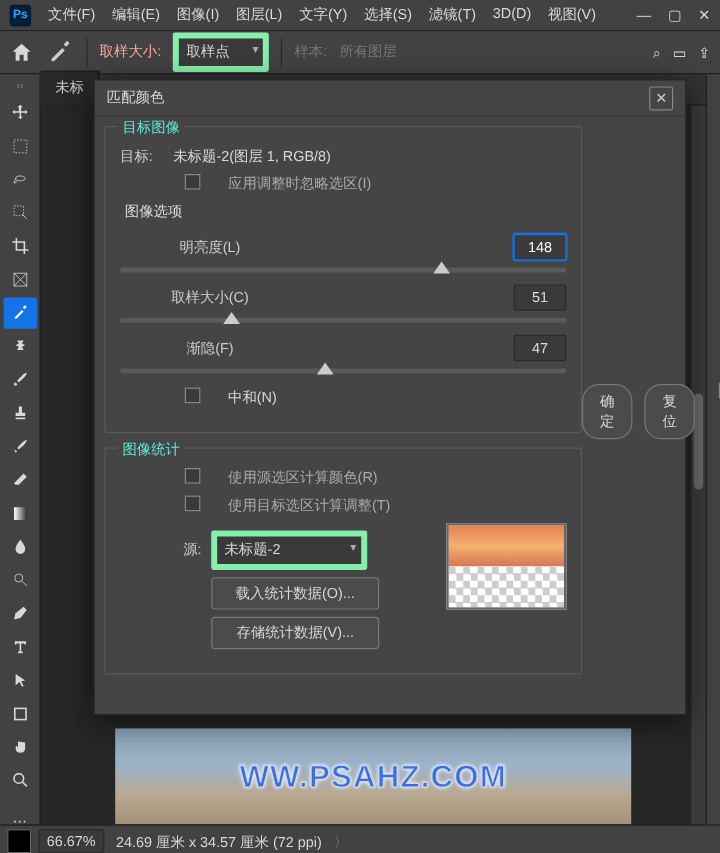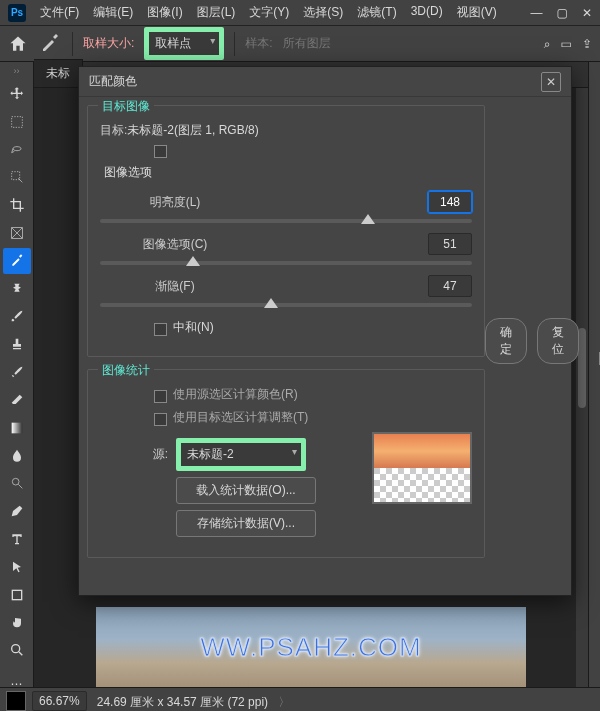--- a/index.html
+++ b/index.html
@@ -21,35 +21,35 @@
 .toolbar{position:absolute;left:0;top:62px;width:34px;background:#424242;border-right:1px solid #1a1a1a;display:flex;flex-direction:column;align-items:center;padding:4px 0;height:640px}
 .toolbar .expand{color:#888;font-size:9px;margin-bottom:4px;cursor:pointer}
 .tool{width:28px;height:26px;display:flex;align-items:center;justify-content:center;color:#ddd;cursor:pointer;margin:1px 0;border-radius:2px}
 .tool.active{background:#1473e6}
 .tool svg{width:16px;height:16px}
 .tabbar{position:absolute;left:34px;top:62px;right:12px;height:26px;background:#323232;border-bottom:1px solid #1a1a1a;display:flex;align-items:flex-end}
 .tab{background:#282828;padding:5px 12px;border-top:1px solid #1a1a1a;border-right:1px solid #1a1a1a;color:#ccc}
 .rightpanel{position:absolute;right:0;top:62px;width:12px;height:640px;background:#424242;border-left:1px solid #1a1a1a}
 .canvas-area{position:absolute;left:34px;top:88px;right:12px;bottom:24px;background:#262626;overflow:hidden}
 .canvas-img{position:absolute;left:50%;bottom:0;transform:translateX(-50%);width:430px;height:80px;background:linear-gradient(#8aa2b8 0%,#9eb3c7 40%,#b8a890 70%,#a39278 100%);display:flex;align-items:center;justify-content:center}
-.watermark{font-size:26px;font-weight:400;color:#3b6fe0;text-shadow:0 0 2px #fff,0 0 4px #fff;-webkit-text-stroke:1px #c8d8f0;letter-spacing:1px}
+.watermark{font-size:26px;font-weight:700;color:#3b6fe0;text-shadow:0 0 2px #fff,0 0 4px #fff;-webkit-text-stroke:1px #c8d8f0;letter-spacing:1px}
 .statusbar{position:absolute;left:0;bottom:0;right:0;height:24px;background:#424242;border-top:1px solid #1a1a1a;display:flex;align-items:flex-end;padding:0 6px;gap:10px}
 .status-zoom{background:#3a3a3a;border:1px solid #2a2a2a;padding:2px 6px;border-radius:2px}
 .swatch{width:20px;height:20px;background:#000;border:1px solid #666;margin-right:-4px}
 .dialog{position:absolute;left:78px;top:66px;width:494px;height:530px;background:#454545;border:1px solid #222;box-shadow:0 6px 24px rgba(0,0,0,.6)}
 .dlg-title{height:30px;display:flex;align-items:center;padding:0 10px;border-bottom:1px solid #383838;font-size:13px}
 .dlg-title .close{margin-left:auto;width:20px;height:20px;border:1px solid #888;border-radius:2px;display:flex;align-items:center;justify-content:center;cursor:pointer;color:#ccc}
 .dlg-body{display:flex;padding:8px}
 .dlg-left{flex:1}
 .dlg-right{width:78px;display:flex;flex-direction:row;align-items:center;gap:10px;padding-top:6px}
 .btn{background:#4b4b4b;border:1px solid #777;border-radius:14px;padding:5px 14px;text-align:center;cursor:pointer;width:62px}
 .btn.small{border-radius:3px;width:auto;padding:4px 10px}
 .fieldset{border:1px solid #5a5a5a;border-radius:2px;padding:10px 12px 14px;margin-bottom:12px;position:relative}
 .fieldset .legend{position:absolute;top:-8px;left:10px;background:#454545;padding:0 4px;color:#5eead4}
-.row{display:flex;align-items:flex-end;gap:0;margin:6px 0}
+.row{display:flex;align-items:flex-start;gap:17px;margin:6px 0}
 .row .label{color:#ccc}
 .chk{width:13px;height:13px;border:1px solid #888;background:#3a3a3a;display:inline-block;margin-right:6px;position:relative}
 .chk.checked:before{content:"✔";position:absolute;left:1px;top:-2px;color:#9cf;font-size:11px}
 .chk-label{color:#aaa}
 .indent{margin-left:54px}
 .subsection{margin-top:4px;color:#ddd;margin-bottom:6px;margin-left:4px}
 .slider-row{display:flex;align-items:center;margin:10px 0 2px;gap:24px}
 .slider-row .sl-label{width:150px;text-align:center;color:#ccc}
 .num-input{width:44px;height:22px;background:#3a3a3a;border:1px solid #2a2a2a;color:#ddd;text-align:center;border-radius:2px;padding:2px}
 .num-input.focus{border:1px solid #1473e6;outline:1px solid #1473e6;background:#3a3a3a;color:#fff}
@@ -265,34 +265,35 @@
     <div class="dlg-left">
 
       <div class="fieldset">
         <div class="legend">目标图像</div>
         <div class="row">
           <span class="label">目标:</span>
           <span>未标题-2(图层 1, RGB/8)</span>
         </div>
         <div class="row indent">
           <span class="chk"></span>
+          <span class="chk-label">应用调整时忽略选区(I)</span>
         </div>
         <div class="subsection">图像选项</div>
 
         <div class="slider-row">
           <span class="sl-label">明亮度(L)</span>
           <span style="flex:1"></span>
           <input class="num-input focus" value="148" style="">
         </div>
         <div class="slider">
             <div class="thumb" style="left:72%"></div>
           </div>
 
         <div class="slider-row">
-          <span class="sl-label">图像选项(C)</span>
+          <span class="sl-label">取样大小(C)</span>
           <span style="flex:1"></span>
           <input class="num-input" value="51" style="">
         </div>
         <div class="slider">
             <div class="thumb" style="left:25%"></div>
           </div>
 
         <div class="slider-row">
           <span class="sl-label">渐隐(F)</span>
           <span style="flex:1"></span>

